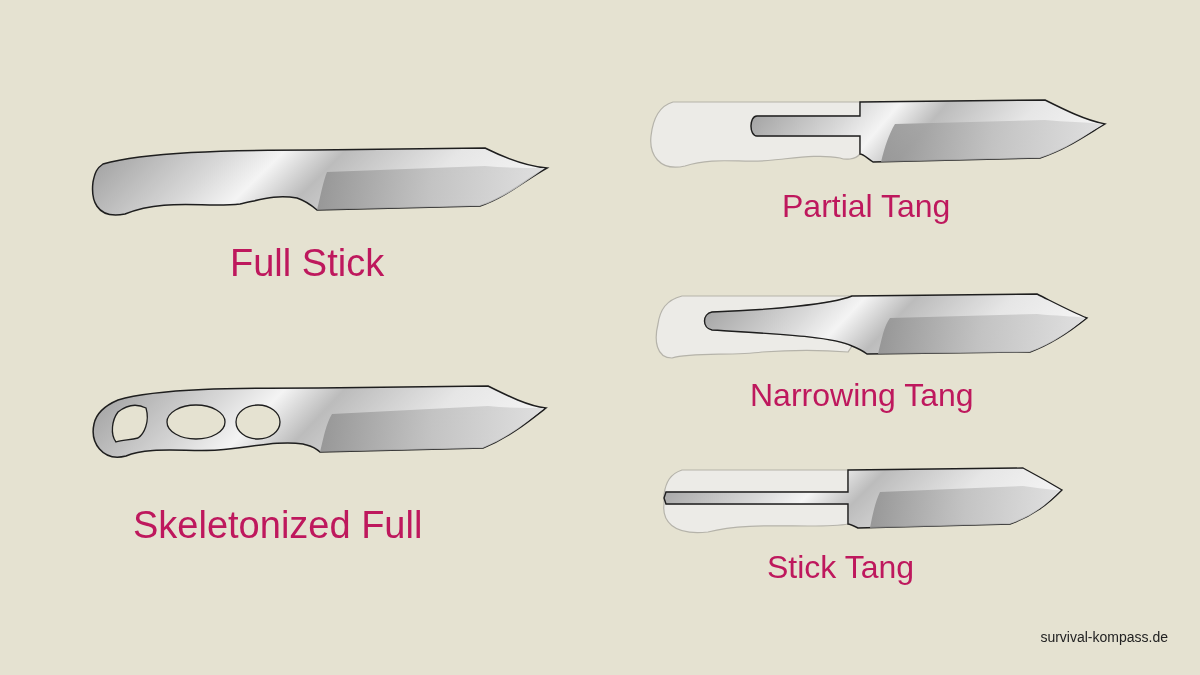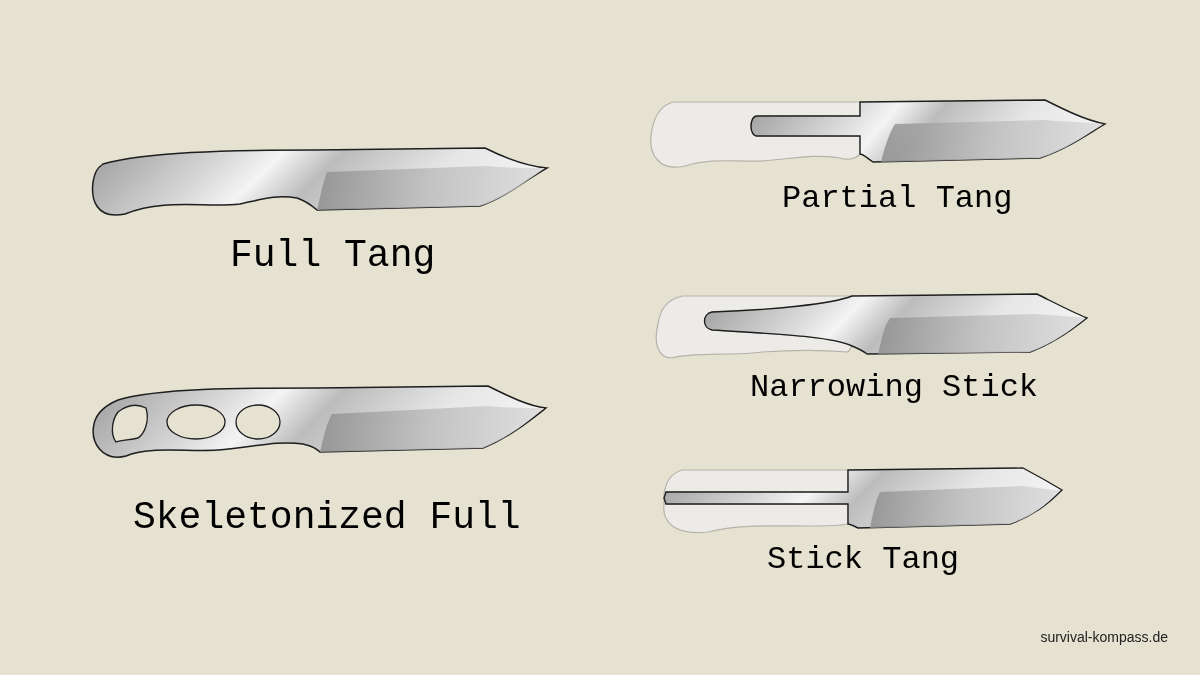--- a/index.html
+++ b/index.html
@@ -4,23 +4,23 @@
 <style>
   html, body { margin: 0; padding: 0; }
   body {
     width: 1200px; height: 675px; overflow: hidden;
     background: #e5e2d1;
     position: relative;
     font-family: "DejaVu Serif", serif;
   }
   .knife { position: absolute; }
   .label {
-    position: absolute; color: #000000;
-    font-family: Liberation Mono, monospace;
-    white-space: nowrap; text-align: center;
+    position: absolute; color: #be185d;
+    font-family: Liberation Sans, sans-serif;
+    white-space: nowrap; text-align: center; margin-top: 8px;
   }
   .label.big { font-size: 38px; }
   .label.mid { font-size: 32px; }
   .credit {
     position: absolute; right: 32px; bottom: 30px;
     font-family: "Liberation Sans", "DejaVu Sans", sans-serif;
     font-size: 14px; color: #222;
   }
 </style>
 </head>
@@ -41,21 +41,21 @@
       <stop offset="0.5" stop-color="#bdbdbd"></stop>
       <stop offset="1" stop-color="#dcdcdc"></stop>
     </linearGradient>
   </defs>
 </svg>
 
 <svg class="knife" style="left:85px;top:138px" width="470" height="82" viewBox="0 0 470 82">
   <path d="M18 26 C60 14 140 12 230 12 L400 10 C420 20 440 28 462 30 C440 42 420 60 395 68 L232 72 C225 66 218 62 212 60 C190 56 175 62 155 66 C120 70 80 60 40 76 C10 82 6 60 8 44 C10 34 12 30 18 26 Z" fill="url(#steel)" stroke="#1e1e1e" stroke-width="1.5"></path>
   <path d="M242 34 L400 28 C420 30 440 30 460 30 C440 44 420 60 395 68 L232 72 C236 56 238 44 242 34 Z" fill="url(#edge)" opacity="0.85"></path>
 </svg>
-<div class="label big" style="left:230px;top:234px;">Full Tang</div>
+<div class="label big" style="left:230px;top:234px;">Full Stick</div>
 
 <svg class="knife" style="left:645px;top:94px" width="465" height="76" viewBox="0 0 465 76">
   <path d="M28 8 L215 8 L215 22 L112 22 C104 22 104 42 112 42 L215 42 L215 60 C210 66 200 66 195 64 C175 60 150 64 128 66 C100 70 70 62 40 72 C14 78 4 60 6 42 C8 24 14 12 28 8 Z" fill="#ecebe7" stroke="#b5b3aa" stroke-width="1.2"></path>
   <path d="M215 8 L400 6 C420 16 440 26 460 30 C440 42 420 56 395 64 L228 68 C222 64 218 60 215 60 L215 42 L112 42 C104 42 104 22 112 22 L215 22 Z" fill="url(#steel)" stroke="#1e1e1e" stroke-width="1.4"></path>
   <path d="M250 30 L400 26 C420 28 440 28 458 30 C440 42 420 56 395 64 L236 68 C240 52 244 40 250 30 Z" fill="url(#edge)" opacity="0.85"></path>
 </svg>
 <div class="label mid" style="left:782px;top:180px;">Partial Tang</div>
 
 <svg class="knife" style="left:88px;top:382px" width="460" height="82" viewBox="0 0 460 82">
   <path d="M30 18 C70 6 150 6 230 6 L400 4 C420 14 440 24 458 26 C440 40 420 56 395 66 L232 70 C226 64 222 64 215 62 C190 58 160 66 130 68 C100 70 60 64 38 74 C14 80 2 60 6 42 C8 32 16 24 30 18 Z" fill="url(#steel)" stroke="#1e1e1e" stroke-width="1.5"></path>
@@ -64,21 +64,21 @@
   <ellipse cx="170" cy="40" rx="22" ry="17" fill="#e5e2d1" stroke="#1e1e1e" stroke-width="1.3"></ellipse>
   <path d="M244 32 L400 24 C420 26 440 26 456 26 C440 40 420 56 395 66 L232 70 C236 54 238 42 244 32 Z" fill="url(#edge)" opacity="0.85"></path>
 </svg>
 <div class="label big" style="left:133px;top:496px;">Skeletonized Full</div>
 
 <svg class="knife" style="left:652px;top:290px" width="440" height="70" viewBox="0 0 440 70">
   <path d="M30 6 L200 6 C180 14 120 20 60 22 C50 24 50 38 60 40 C120 44 180 46 200 56 L196 62 C170 60 140 60 110 62 C80 66 40 62 20 68 C4 68 2 50 6 34 C8 20 14 10 30 6 Z" fill="#ecebe7" stroke="#b5b3aa" stroke-width="1.2"></path>
   <path d="M200 6 L385 4 C405 14 420 22 435 28 C420 40 400 54 378 62 L215 64 C210 60 205 58 200 56 C180 46 120 44 60 40 C50 38 50 24 60 22 C120 20 180 14 200 6 Z" fill="url(#steel)" stroke="#1e1e1e" stroke-width="1.4"></path>
   <path d="M238 28 L385 24 C405 26 420 26 433 28 C420 40 400 54 378 62 L226 64 C230 48 232 36 238 28 Z" fill="url(#edge)" opacity="0.85"></path>
 </svg>
-<div class="label mid" style="left:750px;top:369px;">Narrowing Stick</div>
+<div class="label mid" style="left:750px;top:369px;">Narrowing Tang</div>
 
 <svg class="knife" style="left:658px;top:464px" width="410" height="72" viewBox="0 0 410 72">
   <path d="M24 6 L190 6 L190 28 L8 28 L8 40 L190 40 L190 60 C180 62 168 62 150 62 C120 62 80 60 50 68 C14 72 4 56 6 40 L6 30 C8 18 12 10 24 6 Z" fill="#ecebe7" stroke="#b5b3aa" stroke-width="1.2"></path>
   <path d="M190 6 L365 4 C380 12 394 20 404 26 C390 40 375 52 352 60 L200 64 C196 62 192 60 190 60 L190 40 L8 40 L6 34 L8 28 L190 28 Z" fill="url(#steel)" stroke="#1e1e1e" stroke-width="1.4"></path>
   <path d="M222 28 L365 22 C380 24 394 26 402 26 C390 40 375 52 352 60 L212 64 C215 48 218 36 222 28 Z" fill="url(#edge)" opacity="0.85"></path>
 </svg>
 <div class="label mid" style="left:767px;top:541px;">Stick Tang</div>
 
 <div class="credit">survival-kompass.de</div>
 

